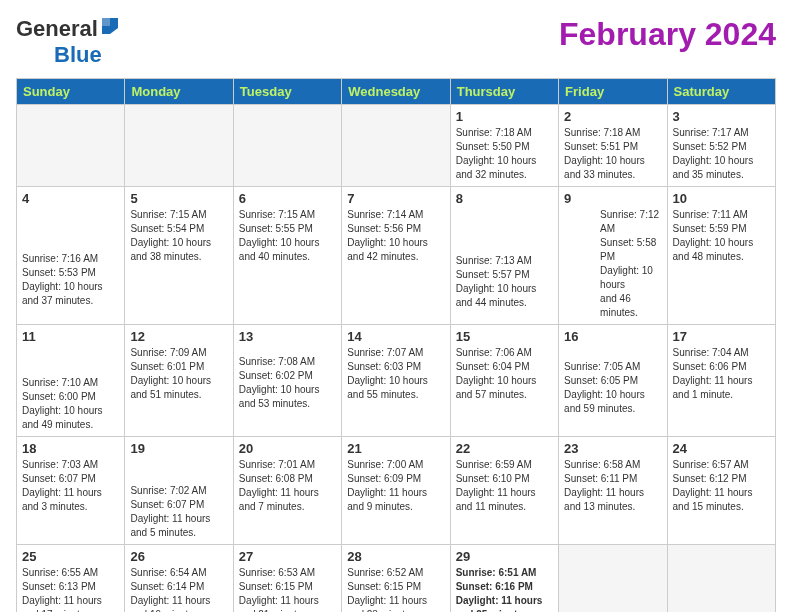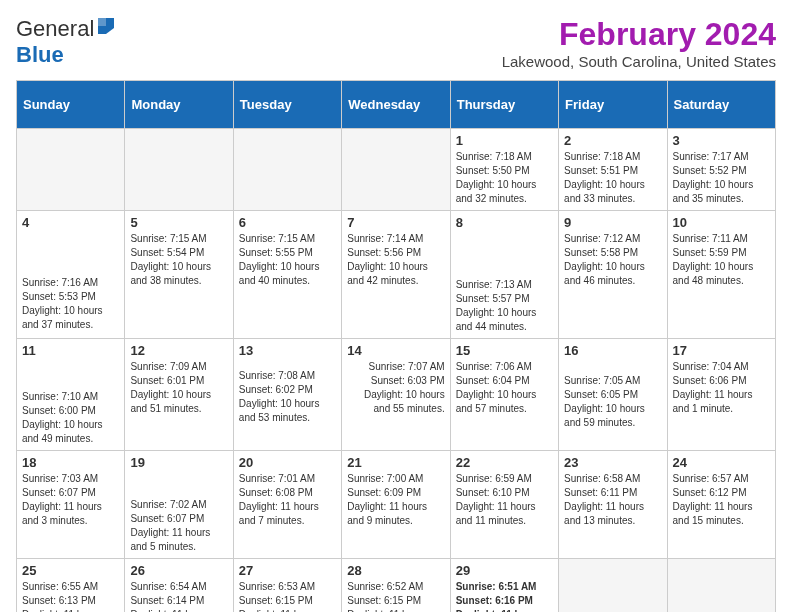--- a/index.html
+++ b/index.html
@@ -37,23 +37,23 @@
       font-size: 15px;
       color: #444;
     }
     .calendar {
       width: 100%;
       border-collapse: collapse;
       font-size: 11px;
     }
     .calendar th {
       background: #1a6bb5;
-      color: #ffffff;
+      color: #bef264;
       text-align: left;
-      padding: 16px 6px;
+      padding: 5px 6px;
       font-size: 13px;
       border: 1px solid #ccc;
     }
     .calendar td {
       border: 1px solid #ccc;
       vertical-align: top;
       padding: 4px 5px;
       width: calc(100% / 7);
       height: 80px;
       background: #fff;
@@ -78,35 +78,34 @@
     .week-row:nth-child(odd) td:not(.empty) {
       background: #fff;
     }
   </style>
 </head>
 <body>
 
 <div class="header-area">
   <div class="logo">
     <div class="logo-row">
-      <span style="font-size:22px;font-weight:normal;color:#333;">General</span>
+      <span style="font-size:22px;font-weight:bold;color:#333;">General</span>
       <span style="display:inline-block;margin-left:2px;margin-top:-2px;">
         <svg width="18" height="16" viewBox="0 0 18 16">
           <polygon points="2,0 18,0 18,10 10,16 2,16" fill="#1a6bb5"></polygon>
           <polygon points="2,0 10,0 10,8 2,8" fill="#fff" opacity="0.3"></polygon>
         </svg>
       </span>
     </div>
     <div>
-      <span style="font-size:22px;font-weight:bold;color:#1a6bb5;">Blue</span>
+      <span style="font-size:22px;font-weight:bold;color:#1a6bb5;margin-left:38px;">Blue</span>
     </div>
   </div>
   <div class="title-area">
     <div class="cal-title">February 2024</div>
-    <div class="cal-subtitle">Lakewood, South Carolina, United States</div>
   </div>
 </div>
 
 <table class="calendar">
   <thead>
     <tr>
       <th>Sunday</th>
       <th>Monday</th>
       <th>Tuesday</th>
       <th>Wednesday</th>
@@ -174,21 +173,21 @@
         </td>
         <td>
           <div class="day-number">8</div>
           <div class="day-info" style="white-space: pre-line; margin-top: 48px;">Sunrise: 7:13 AM
 Sunset: 5:57 PM
 Daylight: 10 hours
 and 44 minutes.</div>
         </td>
         <td>
           <div class="day-number">9</div>
-          <div class="day-info" style="white-space: pre-line;">Sunrise: 7:12 AM
+          <div class="day-info" style="white-space: pre-line; margin-left: 36px;">Sunrise: 7:12 AM
 Sunset: 5:58 PM
 Daylight: 10 hours
 and 46 minutes.</div>
         </td>
         <td>
           <div class="day-number">10</div>
           <div class="day-info" style="white-space: pre-line;">Sunrise: 7:11 AM
 Sunset: 5:59 PM
 Daylight: 10 hours
 and 48 minutes.</div>
@@ -211,21 +210,21 @@
         </td>
         <td>
           <div class="day-number">13</div>
           <div class="day-info" style="white-space: pre-line; margin-top: 11px;">Sunrise: 7:08 AM
 Sunset: 6:02 PM
 Daylight: 10 hours
 and 53 minutes.</div>
         </td>
         <td>
           <div class="day-number">14</div>
-          <div class="day-info" style="white-space: pre-line; text-align: right;">Sunrise: 7:07 AM
+          <div class="day-info" style="white-space: pre-line;">Sunrise: 7:07 AM
 Sunset: 6:03 PM
 Daylight: 10 hours
 and 55 minutes.</div>
         </td>
         <td>
           <div class="day-number">15</div>
           <div class="day-info" style="white-space: pre-line;">Sunrise: 7:06 AM
 Sunset: 6:04 PM
 Daylight: 10 hours
 and 57 minutes.</div>

